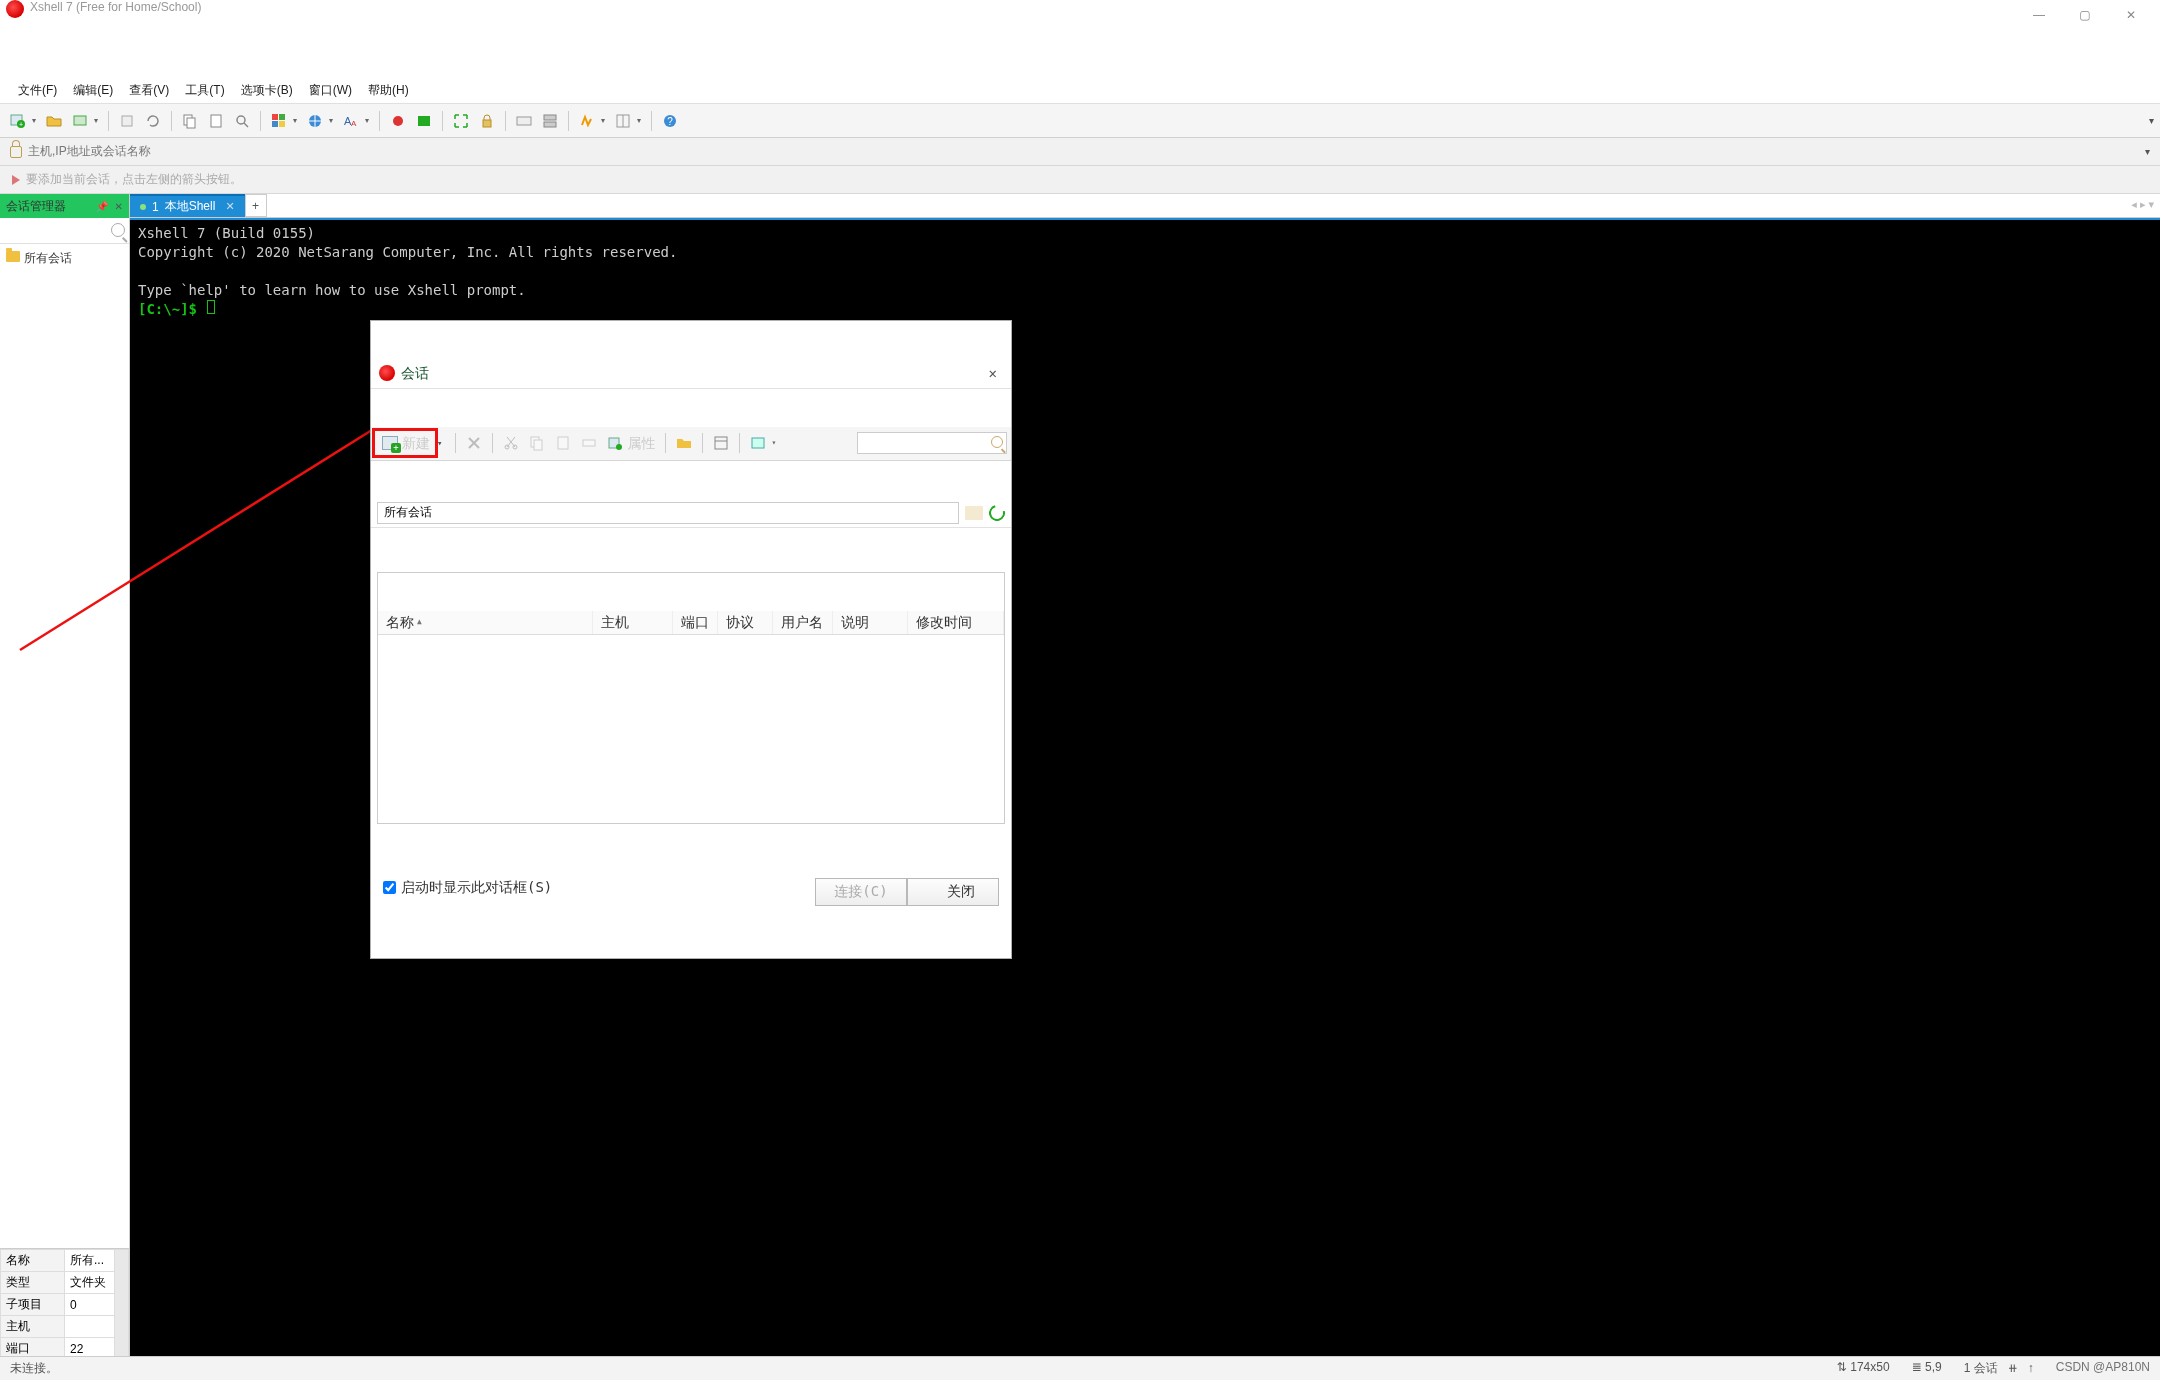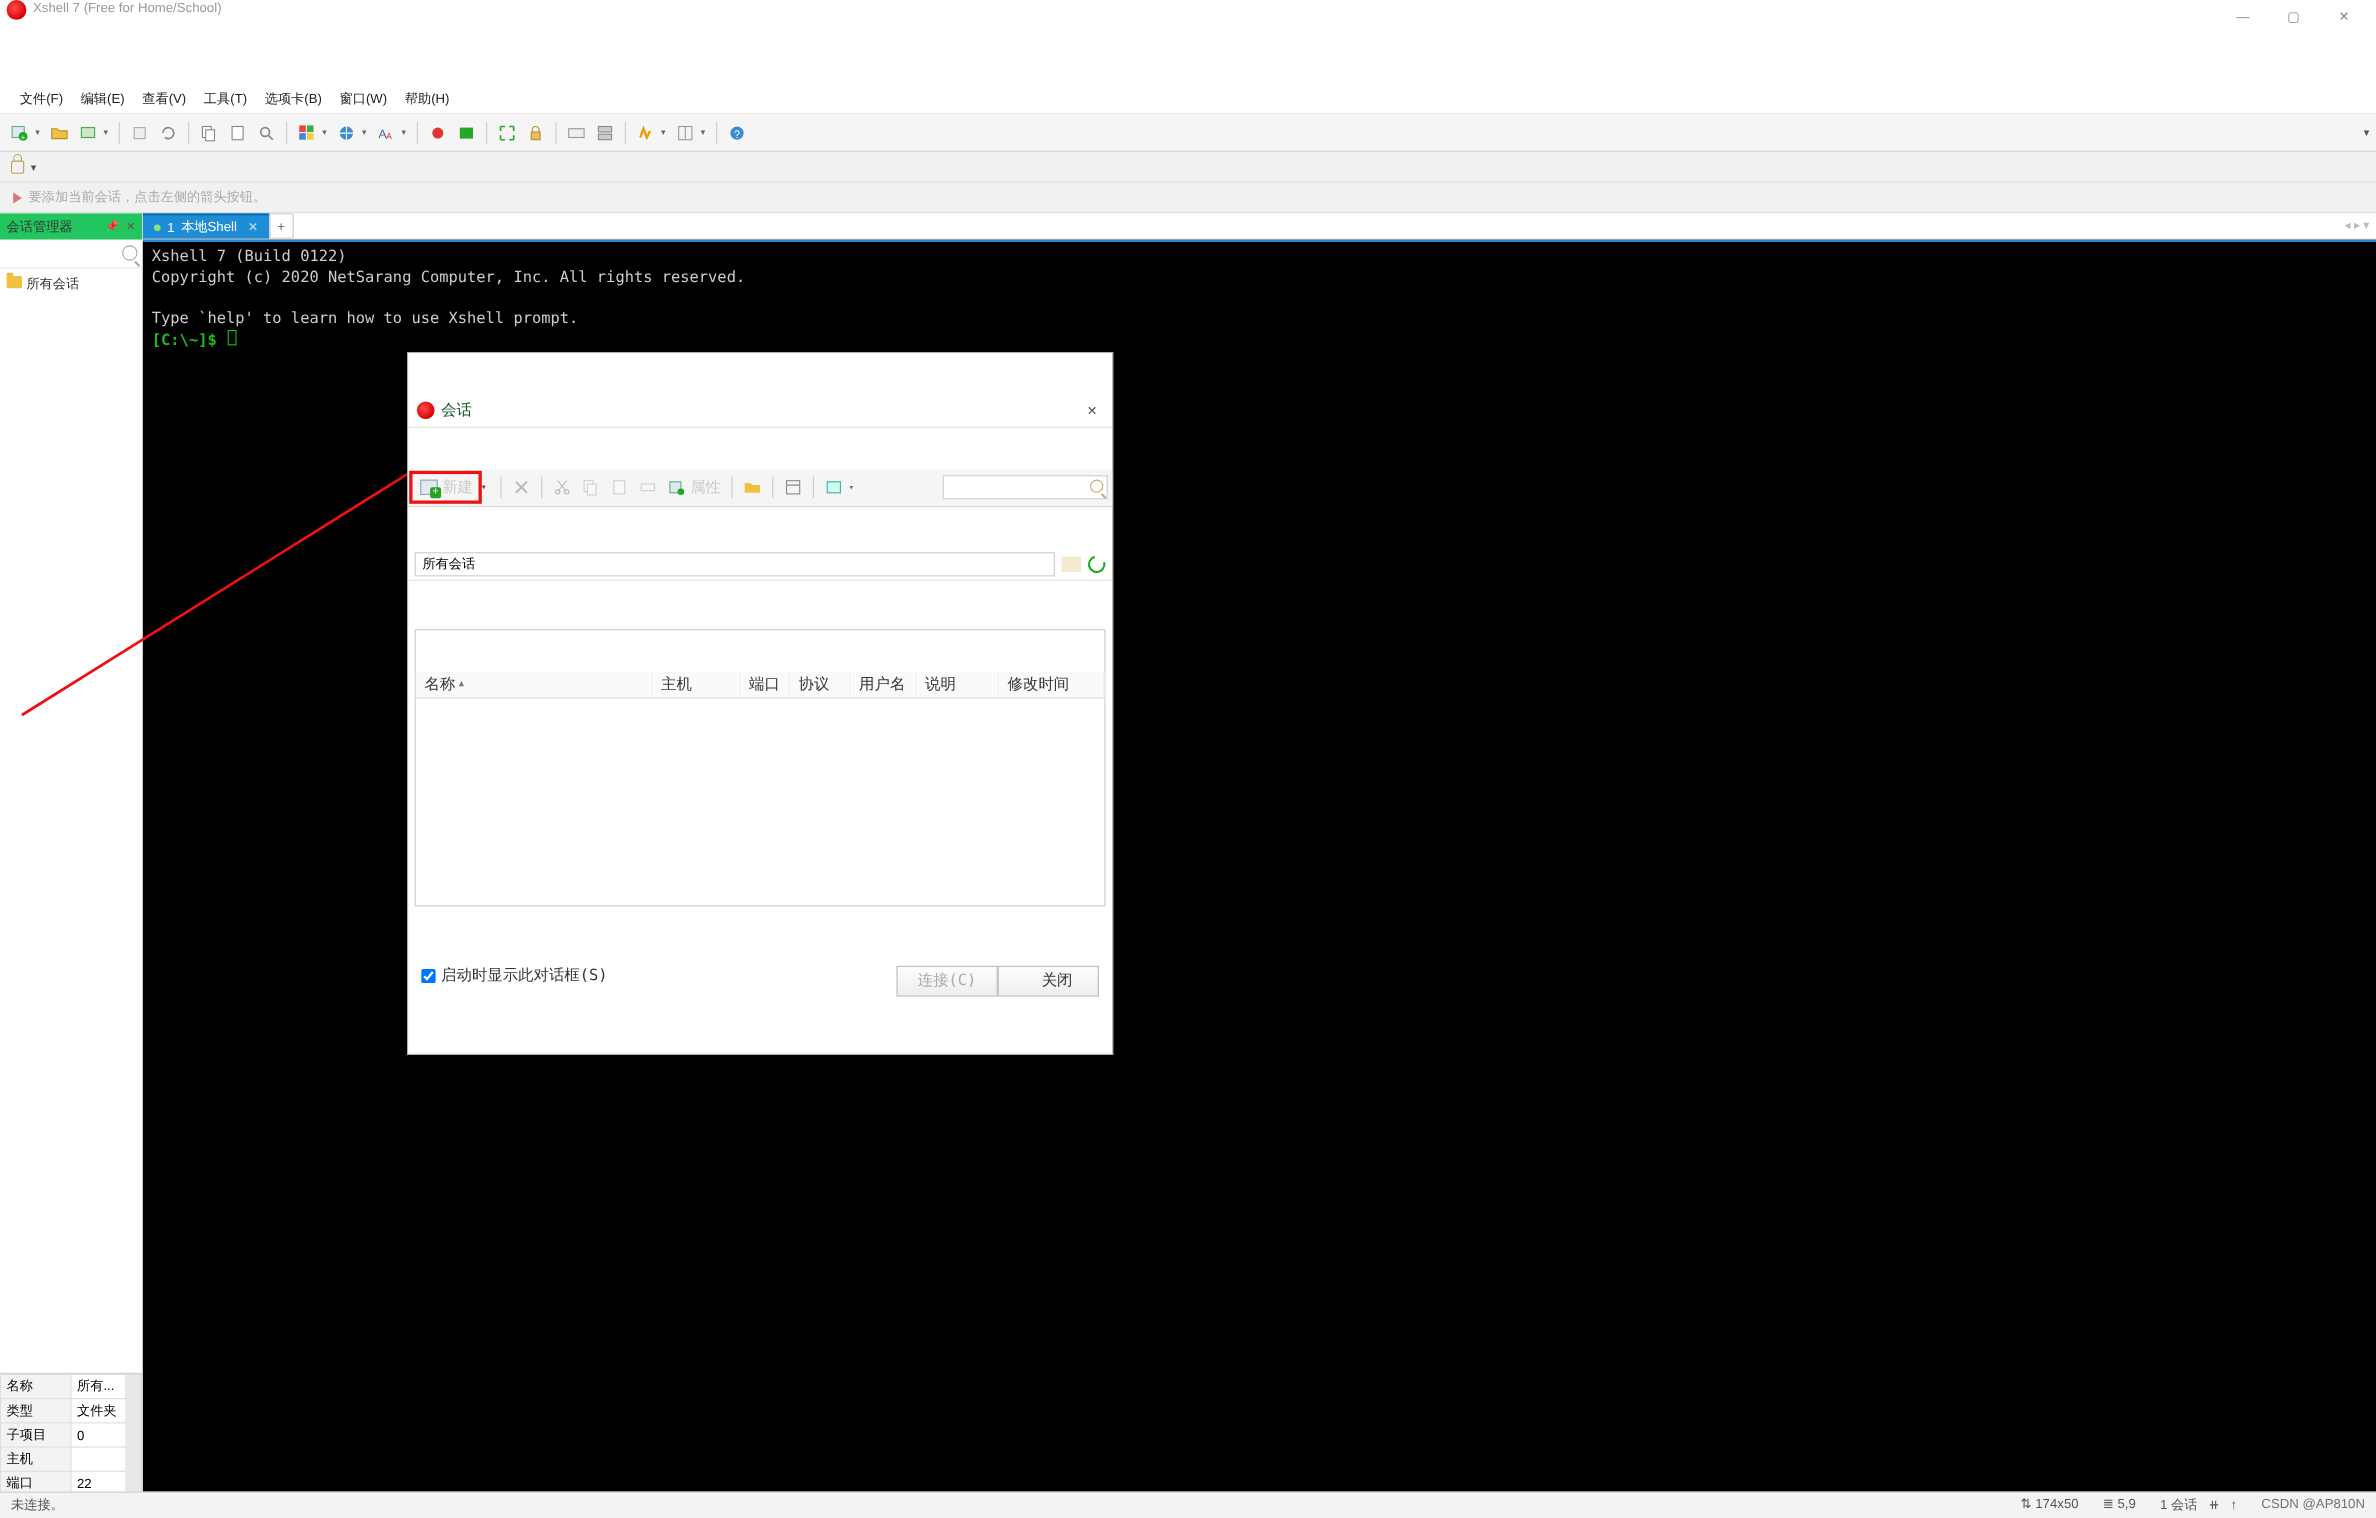--- a/index.html
+++ b/index.html
@@ -249,20 +249,21 @@
       <svg class="ic" viewBox="0 0 16 16">
         <circle cx="8" cy="8" r="6" fill="#3b8bd6"></circle>
         <text x="8" y="12" font-size="10" fill="#fff" text-anchor="middle">?</text>
       </svg>
     </div>
   <div class="tdropbig">▾</div>
 </div>
 
 <div class="addrbar">
   <span class="lock-ico"></span>
+  <span style="flex:1;">主机,IP地址或会话名称</span>
   <span style="color:#555;font-size:10px;">▾</span>
 </div>
 
 <div class="addrbar hint">
   <span class="flag-ico"></span>
   <span>要添加当前会话，点击左侧的箭头按钮。</span>
 </div>
 
 <div class="dockstrip">
   <div class="smheader">
@@ -323,21 +324,21 @@
             </tr>
         <tr>
               <td>用户名</td>
               <td></td>
             </tr>
       </tbody>
         </table>
     </div>
   </div>
 
-  <div class="term"><span>Xshell 7 (Build 0122)</span>
+  <div class="term"><span>Xshell 7 (Build 0155)</span>
 <span>Copyright (c) 2020 NetSarang Computer, Inc. All rights reserved.</span>
 
 <span>Type `help' to learn how to use Xshell prompt.</span>
 <span class="g">[C:\~]$ </span><span class="cursor"></span>
 
     
     <svg class="redarrow" style="left:-120px; top:110px;" width="520" height="340">
       <defs>
           <marker id="ah" markerWidth="10" markerHeight="10" refX="8" refY="3" orient="auto">
             <path d="M0,0 L0,6 L9,3 z" fill="#e11"></path>

